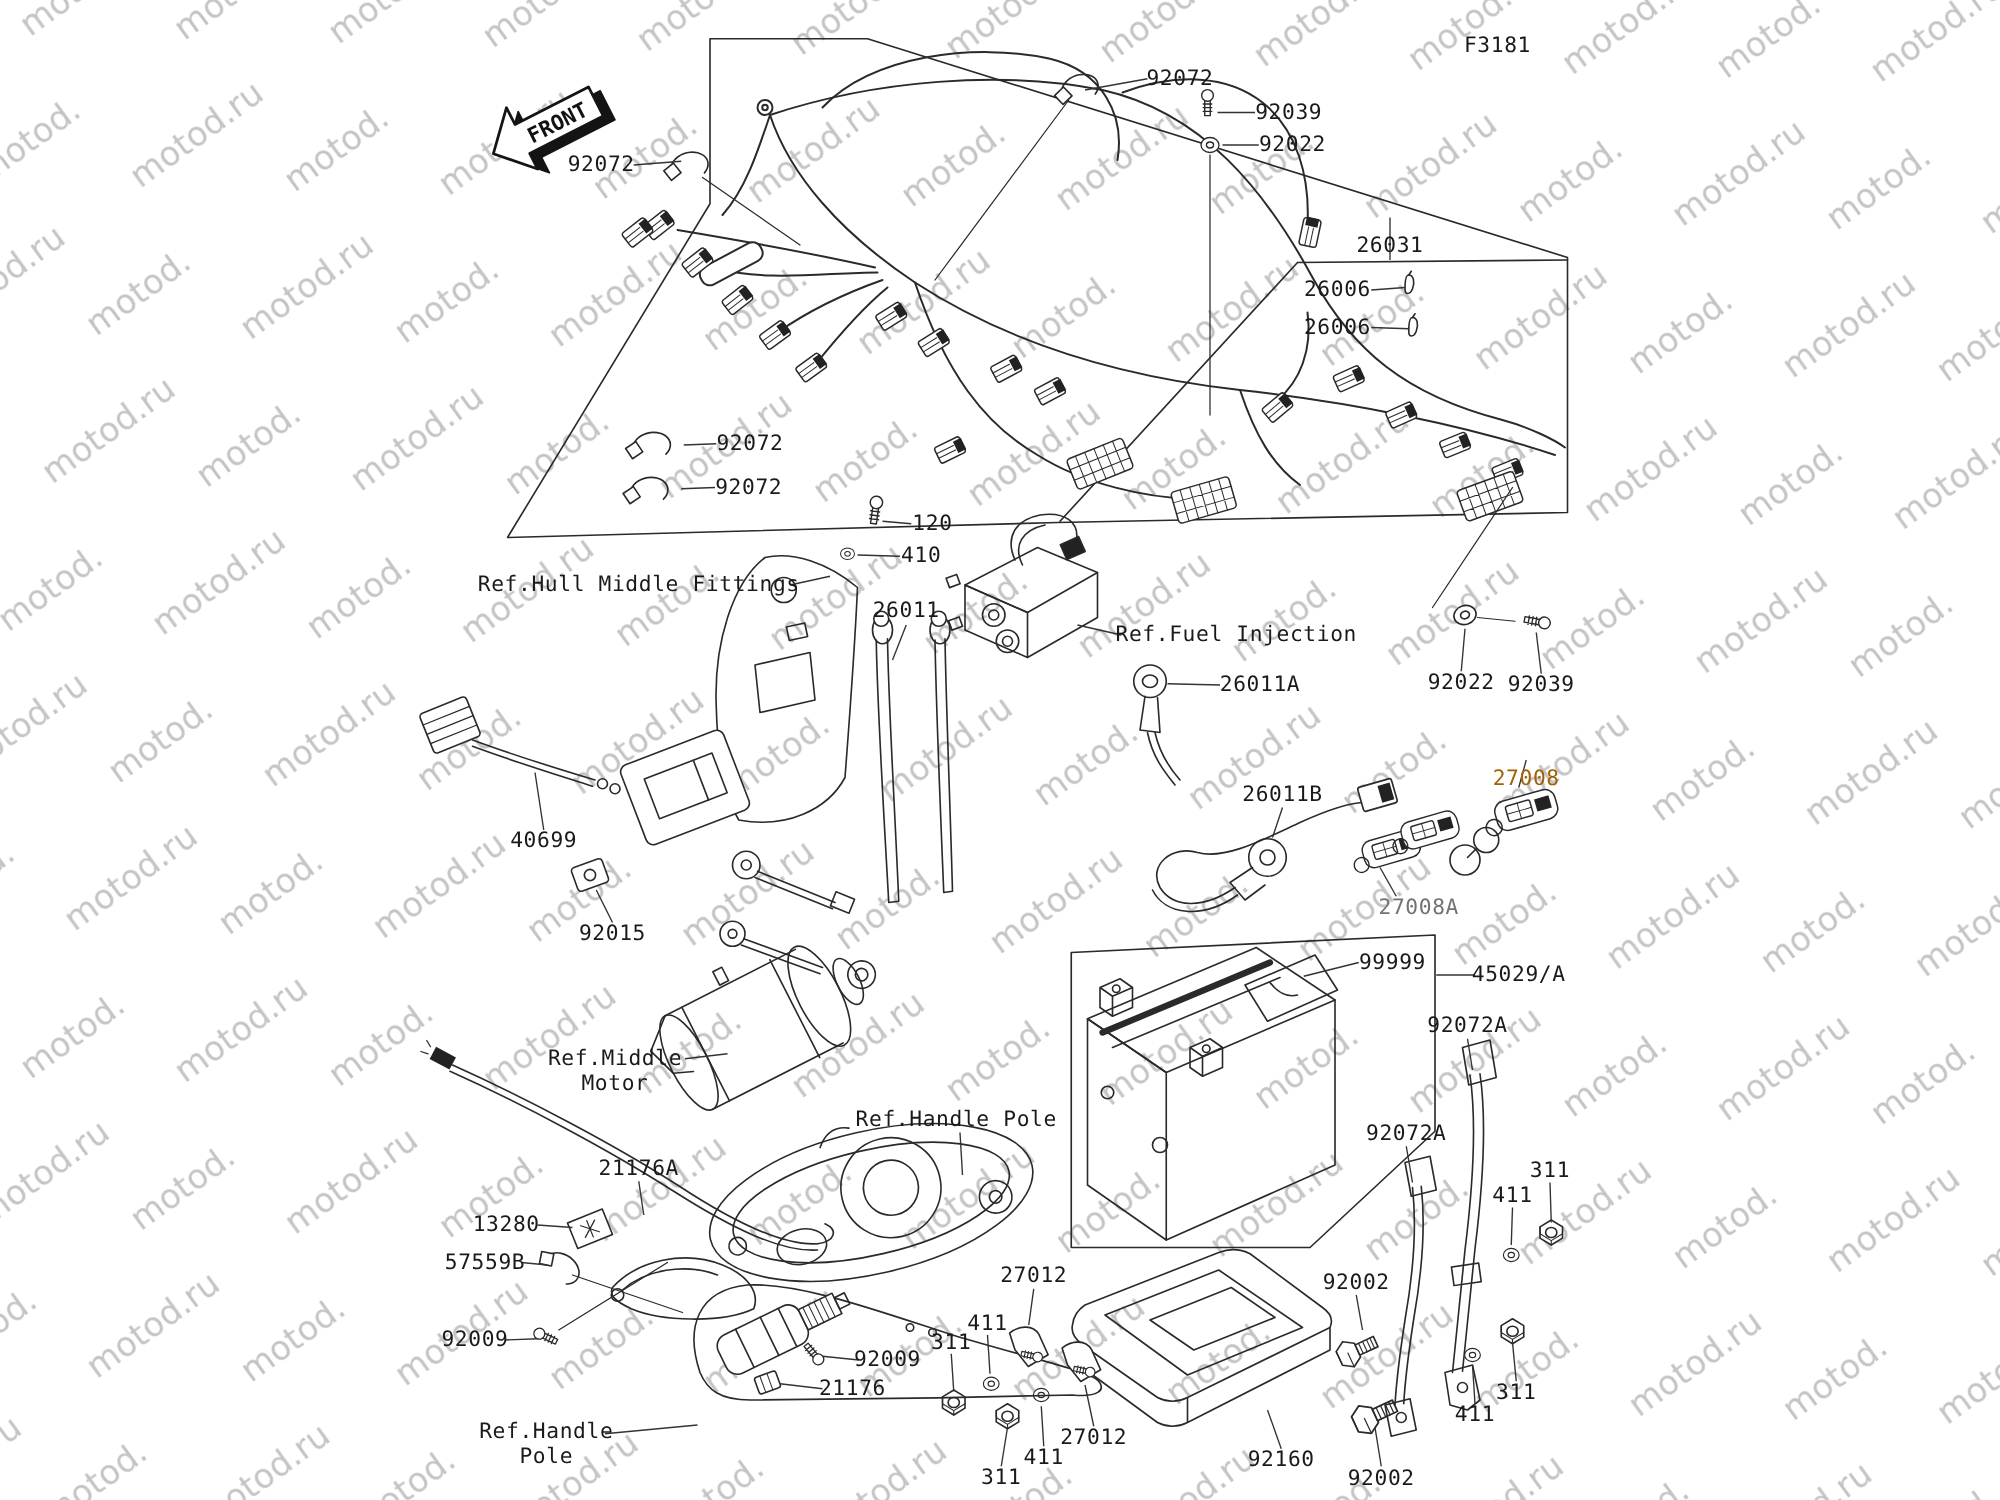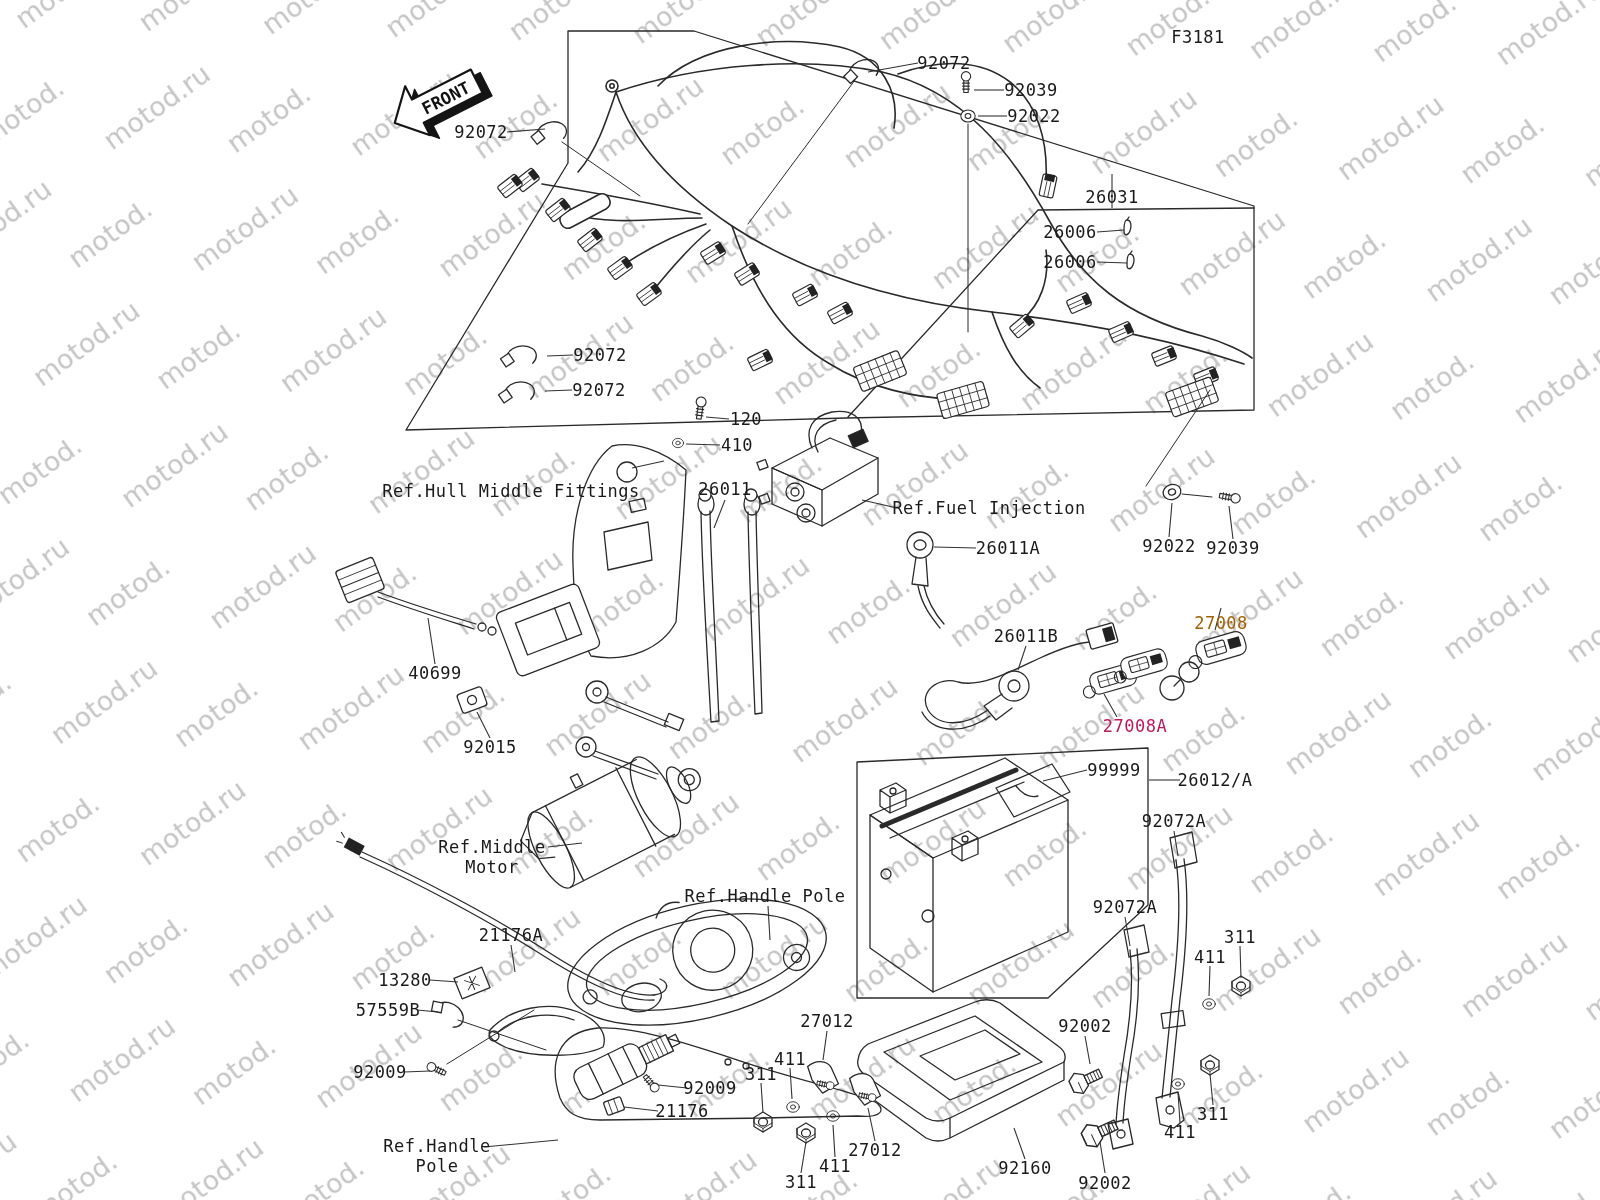--- a/index.html
+++ b/index.html
@@ -417,33 +417,33 @@
       <div class="lbl" style="left: 944px; top: 63px; color: rgb(26, 26, 26);">92072</div>
       <div class="lbl" style="left: 1031px; top: 90px; color: rgb(26, 26, 26);">92039</div>
       <div class="lbl" style="left: 1034px; top: 116px; color: rgb(26, 26, 26);">92022</div>
       <div class="lbl" style="left: 1112px; top: 165px; color: rgb(26, 26, 26); margin-top: 32px;">26031</div>
       <div class="lbl" style="left: 1070px; top: 232px; color: rgb(26, 26, 26);">26006</div>
       <div class="lbl" style="left: 1070px; top: 262px; color: rgb(26, 26, 26);">26006</div>
       <div class="lbl" style="left: 600px; top: 355px; color: rgb(26, 26, 26);">92072</div>
       <div class="lbl" style="left: 599px; top: 390px; color: rgb(26, 26, 26);">92072</div>
       <div class="lbl" style="left: 746px; top: 419px; color: rgb(26, 26, 26);">120</div>
       <div class="lbl" style="left: 737px; top: 445px; color: rgb(26, 26, 26);">410</div>
-      <div class="lbl" style="left: 511px; top: 468px; color: rgb(26, 26, 26); margin-top: 23px;">Ref.Hull Middle Fittings</div>
+      <div class="lbl" style="left: 511px; top: 468px; color: rgb(26, 26, 26);">Ref.Hull Middle Fittings</div>
       <div class="lbl" style="left: 725px; top: 489px; color: rgb(26, 26, 26);">26011</div>
       <div class="lbl" style="left: 989px; top: 508px; color: rgb(26, 26, 26);">Ref.Fuel Injection</div>
       <div class="lbl" style="left: 1008px; top: 548px; color: rgb(26, 26, 26);">26011A</div>
       <div class="lbl" style="left: 1169px; top: 546px; color: rgb(26, 26, 26);">92022</div>
       <div class="lbl" style="left: 1233px; top: 548px; color: rgb(26, 26, 26);">92039</div>
       <div class="lbl" style="left: 1221px; top: 598px; color: #a16207; margin-top: 25px;">27008</div>
       <div class="lbl" style="left: 1026px; top: 636px; color: rgb(26, 26, 26);">26011B</div>
-      <div class="lbl" style="left: 1117px; top: 726px; color: #be185d; padding-left: 36px;">27008A</div>
+      <div class="lbl" style="left: 1117px; top: 726px; color: #737373; padding-left: 36px;">27008A</div>
       <div class="lbl" style="left: 435px; top: 673px; color: rgb(26, 26, 26);">40699</div>
       <div class="lbl" style="left: 490px; top: 747px; color: rgb(26, 26, 26);">92015</div>
       <div class="lbl" style="left: 1114px; top: 770px; color: rgb(26, 26, 26);">99999</div>
-      <div class="lbl" style="left: 1215px; top: 780px; color: rgb(26, 26, 26);">26012/A</div>
+      <div class="lbl" style="left: 1215px; top: 780px; color: rgb(26, 26, 26);">45029/A</div>
       <div class="lbl" style="left: 1174px; top: 821px; color: rgb(26, 26, 26);">92072A</div>
       <div class="lbl" style="left: 1125px; top: 907px; color: rgb(26, 26, 26);">92072A</div>
       <div class="lbl" style="left: 492px; top: 857px; color: rgb(26, 26, 26);">Ref.Middle
 Motor</div>
       <div class="lbl" style="left: 765px; top: 896px; color: rgb(26, 26, 26);">Ref.Handle Pole</div>
       <div class="lbl" style="left: 511px; top: 935px; color: rgb(26, 26, 26);">21176A</div>
       <div class="lbl" style="left: 1240px; top: 937px; color: rgb(26, 26, 26);">311</div>
       <div class="lbl" style="left: 1210px; top: 957px; color: rgb(26, 26, 26);">411</div>
       <div class="lbl" style="left: 405px; top: 980px; color: rgb(26, 26, 26);">13280</div>
       <div class="lbl" style="left: 388px; top: 1010px; color: rgb(26, 26, 26);">57559B</div>

